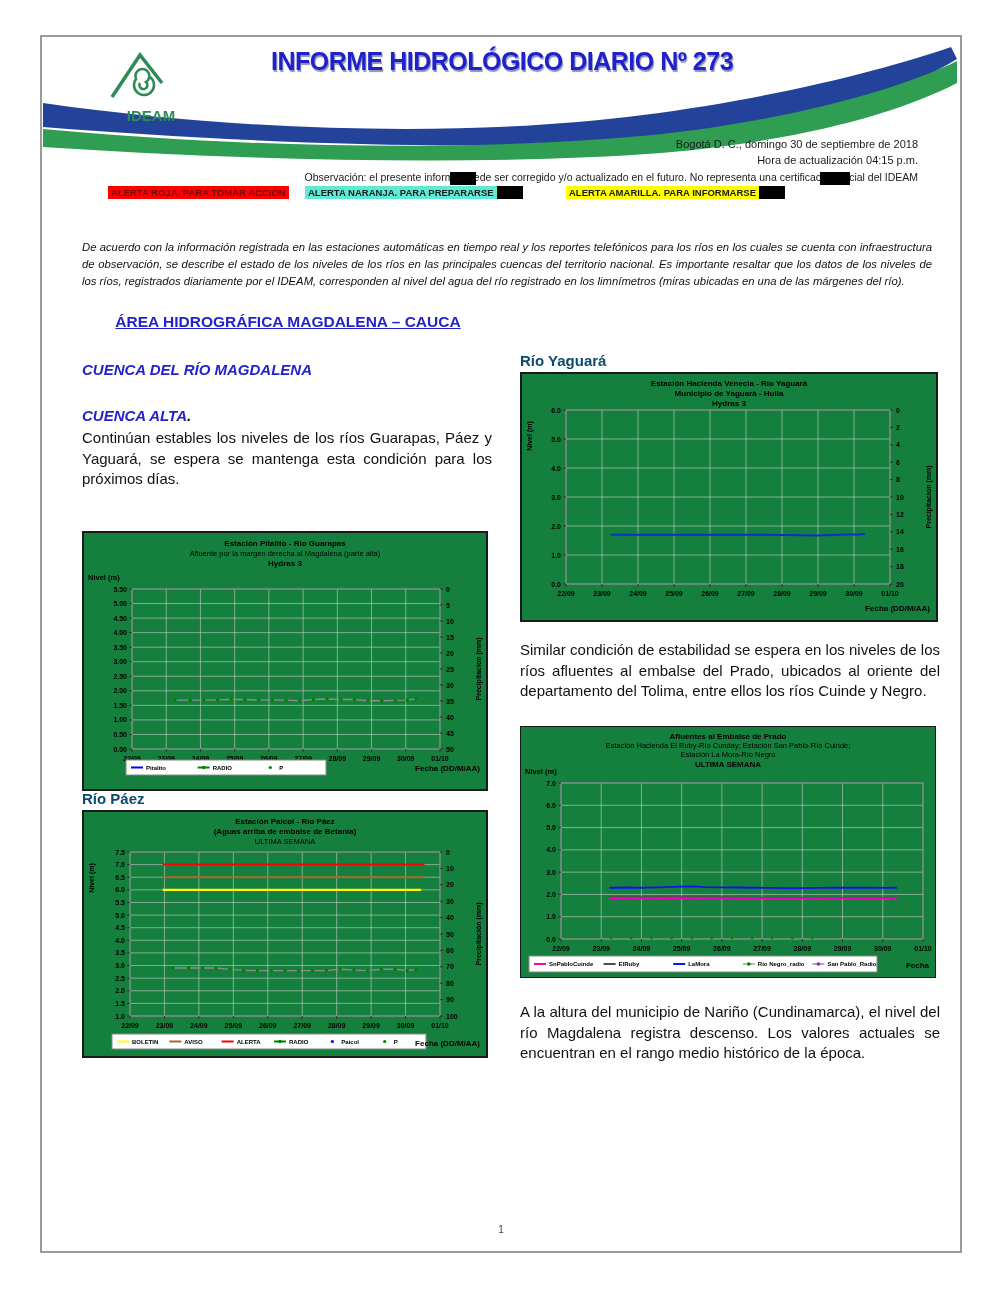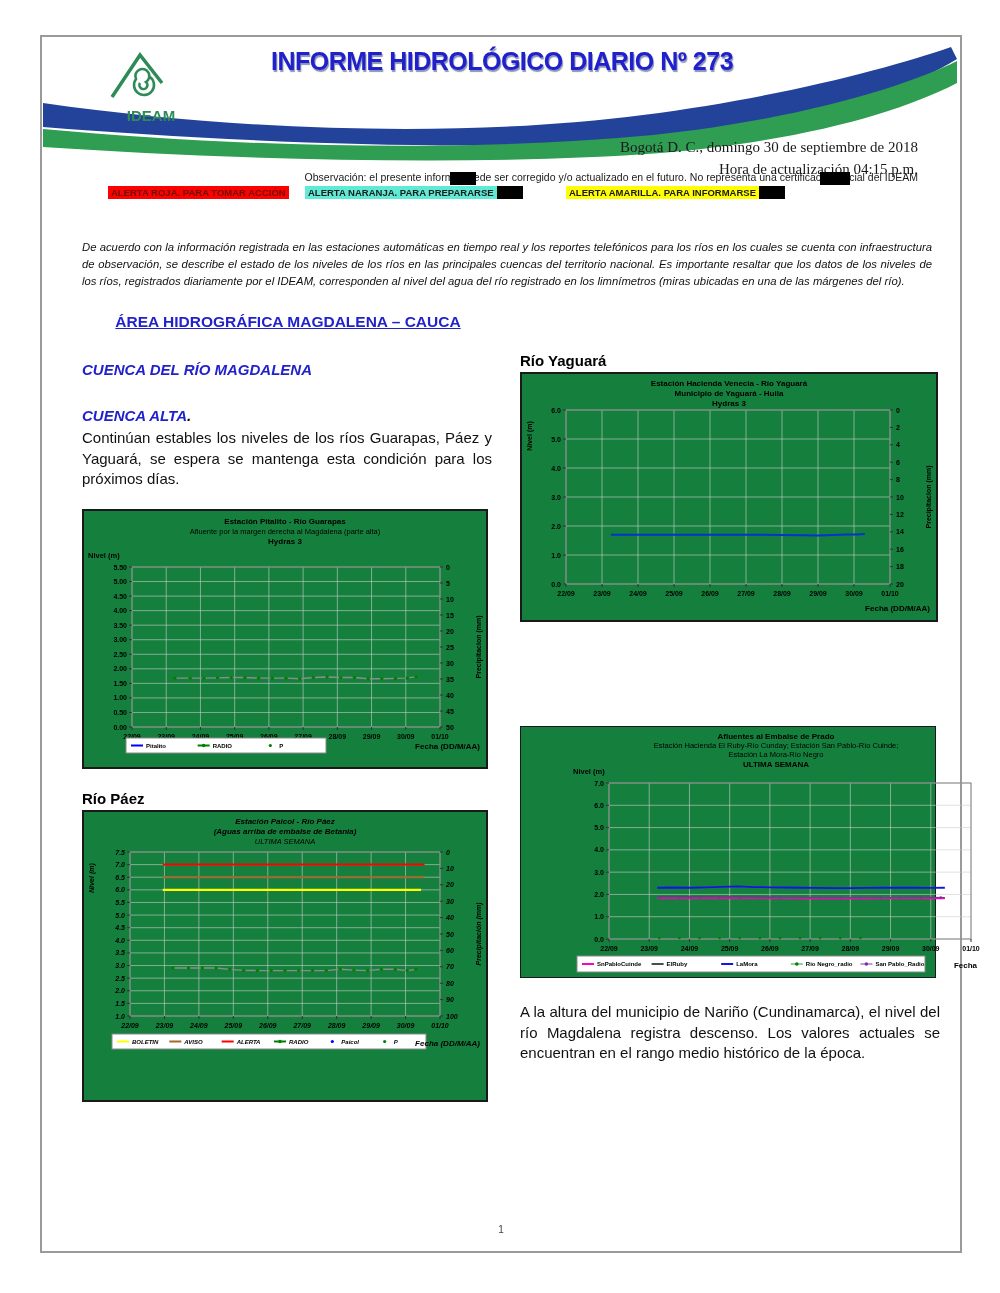--- a/index.html
+++ b/index.html
@@ -4,31 +4,31 @@
 <style>
   :root{ --blue:#2222CC; --logo-green:#2E8B57; }
   html,body{margin:0;padding:0;background:#fff;}
   #page{position:relative;width:1000px;height:1293px;background:#fff;
         font-family:"Liberation Sans",sans-serif;overflow:hidden;}
   .abs{position:absolute;}
   .frame{position:absolute;left:40px;top:35px;width:918px;height:1214px;
          border:2px solid #9a9a9a;background:#fff;}
   .title{font-size:25px;font-weight:bold;color:var(--blue);text-align:center;
          letter-spacing:-0.5px;text-shadow:1px 1.5px 1px #8b94b8;white-space:nowrap;}
-  .dates{font-size:15px;text-align:right;line-height:1.45;color:#1a1a1a;font-family:Liberation Serif, serif;}
+  .dates{font-size:11px;text-align:right;line-height:1.45;color:#1a1a1a;}
   .obs{font-size:10.5px;text-align:right;color:#1a1a1a;white-space:nowrap;}
   .alert-row{display:flex;align-items:stretch;text-align:right;}
   .alert-label{font-size:9.5px;font-weight:bold;padding:1px 3px;white-space:nowrap;}
   .redact-inline{width:26px;background:#000;}
   .redact{background:#000;}
   .intro{font-size:11.3px;font-style:italic;text-align:justify;line-height:1.52;color:#111;}
   .h-area{font-size:15.5px;font-weight:bold;color:var(--blue);text-decoration:underline;
           text-align:center;}
   .h-blue{font-size:15px;font-weight:bold;color:var(--blue);font-style:italic;}
-  .h-rio{font-size:15px;font-weight:bold;color:#000000;}
+  .h-rio{font-size:15px;font-weight:bold;color:#0c4a6e;}
   .para{font-size:15px;text-align:justify;line-height:1.38;color:#111;}
   .chart{box-sizing:border-box;border:2px solid #1a1a1a;background:#15803d;}
   .chart.thin{border-width:1px;}
   svg text{font-family:"Liberation Sans",sans-serif;}
   .pagenum{position:absolute;left:0;right:0;bottom:16px;text-align:center;
            font-size:10px;color:#444;}
   .period{color:#000;}
 </style>
 </head>
 <body>
@@ -73,21 +73,21 @@
 
     <div class="abs intro" style="left:40px;top:202px;width:850px;">De acuerdo con la información registrada en las estaciones automáticas en tiempo real y los reportes telefónicos para los ríos en los cuales se cuenta con infraestructura de observación, se describe el estado de los niveles de los ríos en las principales cuencas del territorio nacional. Es importante resaltar que los datos de los niveles de los ríos, registrados diariamente por el IDEAM, corresponden al nivel del agua del río registrado en los limnímetros (miras ubicadas en una de las márgenes del río).</div>
 
     <div class="abs h-area" style="left:40px;top:276px;width:412px;">ÁREA HIDROGRÁFICA MAGDALENA – CAUCA</div>
     <div class="abs h-blue" style="left:40px;top:324px;">CUENCA DEL RÍO MAGDALENA</div>
     <div class="abs" style="left:40px;top:370px;">
       <span class="h-blue">CUENCA ALTA</span><span class="h-blue period">.</span>
     </div>
     <div class="abs para" style="left:40px;top:391px;width:410px;">Continúan estables los niveles de los ríos Guarapas, Páez y Yaguará, se espera se mantenga esta condición para los próximos días.</div>
     <div class="abs h-rio" style="left:40px;top:459px;margin-top:37px;">Río Guarapas</div>
-    <div class="abs chart" style="left:40px;top:472px;width:406px;height:260px;"><svg width="402" height="256" viewBox="0 0 402 256">
+    <div class="abs chart" style="left:40px;top:494px;width:406px;height:260px;"><svg width="402" height="256" viewBox="0 0 402 256">
           <text x="201" y="13" font-size="8" text-anchor="middle" font-weight="bold" fill="#000">Estación Pitalito - Río Guarapas</text>
           <text x="201" y="23" font-size="7.5" text-anchor="middle" font-weight="normal" fill="#000">Afluente por la margen derecha al Magdalena (parte alta)</text>
           <text x="201" y="33" font-size="8" text-anchor="middle" font-weight="bold" fill="#000">Hydras 3</text>
           <line x1="48" y1="56" x2="48" y2="216" stroke="#cccccc" stroke-width="0.6"></line>
           <line x1="82.22222222222223" y1="56" x2="82.22222222222223" y2="216" stroke="#cccccc" stroke-width="0.6"></line>
           <line x1="116.44444444444444" y1="56" x2="116.44444444444444" y2="216" stroke="#cccccc" stroke-width="0.6"></line>
           <line x1="150.66666666666669" y1="56" x2="150.66666666666669" y2="216" stroke="#cccccc" stroke-width="0.6"></line>
           <line x1="184.88888888888889" y1="56" x2="184.88888888888889" y2="216" stroke="#cccccc" stroke-width="0.6"></line>
           <line x1="219.11111111111111" y1="56" x2="219.11111111111111" y2="216" stroke="#cccccc" stroke-width="0.6"></line>
           <line x1="253.33333333333334" y1="56" x2="253.33333333333334" y2="216" stroke="#cccccc" stroke-width="0.6"></line>
@@ -199,21 +199,21 @@
           <line x1="47" y1="234.5" x2="59" y2="234.5" stroke="#0000FF" stroke-width="2"></line>
           <text x="62" y="236.7" font-size="6" text-anchor="start" font-weight="bold" fill="#000">Pitalito</text>
           <line x1="113.66666666666667" y1="234.5" x2="125.66666666666667" y2="234.5" stroke="#008000" stroke-width="2"></line>
           <circle cx="119.66666666666667" cy="234.5" r="1.8" fill="#008000"></circle>
           <text x="128.66666666666669" y="236.7" font-size="6" text-anchor="start" font-weight="bold" fill="#000">RADIO</text>
           <circle cx="186.33333333333334" cy="234.5" r="1.6" fill="#008000"></circle>
           <text x="195.33333333333334" y="236.7" font-size="6" text-anchor="start" font-weight="bold" fill="#000">P</text>
           <text x="396" y="238" font-size="8" text-anchor="end" font-weight="bold" fill="#000">Fecha (DD/M/AA)</text>
         </svg></div>
     <div class="abs h-rio" style="left:40px;top:753px;">Río Páez</div>
-    <div class="abs chart" style="left:40px;top:773px;width:406px;height:292px;font-style:italic;"><svg width="402" height="244" viewBox="0 0 402 244">
+    <div class="abs chart" style="left:40px;top:773px;width:406px;height:248px;"><svg width="402" height="244" viewBox="0 0 402 244">
           <text x="201" y="12" font-size="8" text-anchor="middle" font-weight="bold" fill="#000">Estación Paicol - Río Páez</text>
           <text x="201" y="22" font-size="8" text-anchor="middle" font-weight="bold" fill="#000">(Aguas arriba de embalse de Betania)</text>
           <text x="201" y="32" font-size="7.5" text-anchor="middle" font-weight="normal" fill="#000">ULTIMA SEMANA</text>
           <line x1="46" y1="40" x2="46" y2="204" stroke="#cccccc" stroke-width="0.6"></line>
           <line x1="80.44444444444444" y1="40" x2="80.44444444444444" y2="204" stroke="#cccccc" stroke-width="0.6"></line>
           <line x1="114.88888888888889" y1="40" x2="114.88888888888889" y2="204" stroke="#cccccc" stroke-width="0.6"></line>
           <line x1="149.33333333333331" y1="40" x2="149.33333333333331" y2="204" stroke="#cccccc" stroke-width="0.6"></line>
           <line x1="183.77777777777777" y1="40" x2="183.77777777777777" y2="204" stroke="#cccccc" stroke-width="0.6"></line>
           <line x1="218.22222222222223" y1="40" x2="218.22222222222223" y2="204" stroke="#cccccc" stroke-width="0.6"></line>
           <line x1="252.66666666666666" y1="40" x2="252.66666666666666" y2="204" stroke="#cccccc" stroke-width="0.6"></line>
@@ -424,21 +424,22 @@
           <line x1="296" y1="210" x2="296" y2="213" stroke="#333" stroke-width="1"></line>
           <text x="296" y="222" font-size="7" text-anchor="middle" font-weight="bold" fill="#000">29/09</text>
           <line x1="332" y1="210" x2="332" y2="213" stroke="#333" stroke-width="1"></line>
           <text x="332" y="222" font-size="7" text-anchor="middle" font-weight="bold" fill="#000">30/09</text>
           <line x1="368" y1="210" x2="368" y2="213" stroke="#333" stroke-width="1"></line>
           <text x="368" y="222" font-size="7" text-anchor="middle" font-weight="bold" fill="#000">01/10</text>
           <text x="0" y="0" font-size="7" text-anchor="middle" font-weight="bold" fill="#000" transform="translate(10 62) rotate(-90)">Nivel (m)</text>
           <polyline points="89,160.7 116,160.7 152,160.7 188,160.7 224,160.7 260,160.99 281.6,161.28000000000003 296,161.57 310.4,160.99 324.79999999999995,160.41000000000003 335.6,160.41000000000003 342.8,160.12" fill="none" stroke="#0033CC" stroke-width="2"></polyline>
           <text x="408" y="237" font-size="8" text-anchor="end" font-weight="bold" fill="#000">Fecha (DD/M/AA)</text>
         </svg></div>
-    <div class="abs chart thin" style="left:478px;top:689px;width:416px;height:252px;padding-left:48px;"><svg width="414" height="250" viewBox="0 0 414 250">
+    <div class="abs para" style="left:478px;top:603px;width:420px;">Similar condición de estabilidad se espera en los niveles de los ríos afluentes al embalse del Prado, ubicados al oriente del departamento del Tolima, entre ellos los ríos Cuinde y Negro.</div>
+    <div class="abs chart thin" style="left:478px;top:689px;width:416px;height:252px;"><svg width="414" height="250" viewBox="0 0 414 250">
           <text x="207" y="12" font-size="8" text-anchor="middle" font-weight="bold" fill="#000">Afluentes al Embalse de Prado</text>
           <text x="207" y="21" font-size="7.5" text-anchor="middle" font-weight="normal" fill="#000">Estación Hacienda El Ruby-Río Cunday; Estación San Pablo-Río Cuinde;</text>
           <text x="207" y="30" font-size="7.5" text-anchor="middle" font-weight="normal" fill="#000">Estación La Mora-Río Negro</text>
           <text x="207" y="40" font-size="8" text-anchor="middle" font-weight="bold" fill="#000">ULTIMA SEMANA</text>
           <line x1="40" y1="56" x2="40" y2="212" stroke="#cccccc" stroke-width="0.6"></line>
           <line x1="80.22222222222223" y1="56" x2="80.22222222222223" y2="212" stroke="#cccccc" stroke-width="0.6"></line>
           <line x1="120.44444444444444" y1="56" x2="120.44444444444444" y2="212" stroke="#cccccc" stroke-width="0.6"></line>
           <line x1="160.66666666666669" y1="56" x2="160.66666666666669" y2="212" stroke="#cccccc" stroke-width="0.6"></line>
           <line x1="200.88888888888889" y1="56" x2="200.88888888888889" y2="212" stroke="#cccccc" stroke-width="0.6"></line>
           <line x1="241.11111111111111" y1="56" x2="241.11111111111111" y2="212" stroke="#cccccc" stroke-width="0.6"></line>

